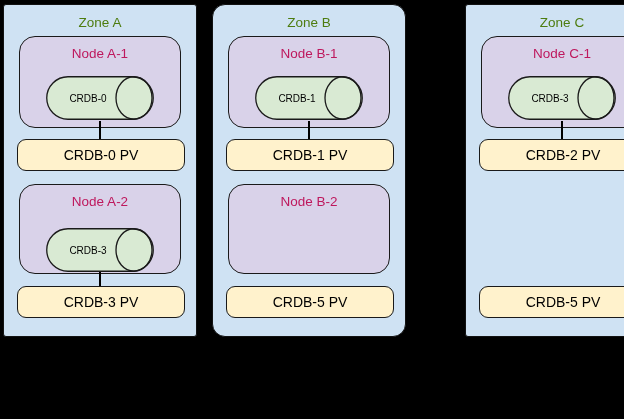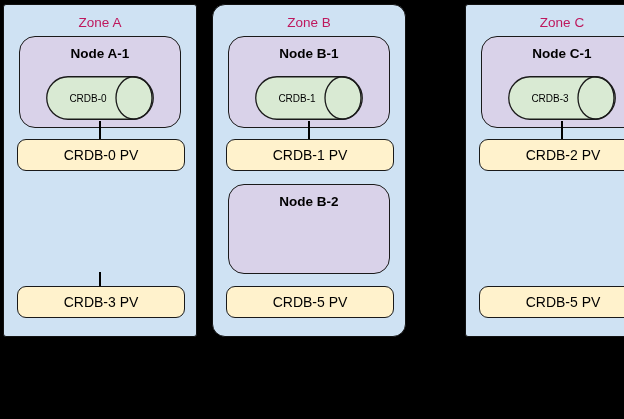--- a/index.html
+++ b/index.html
@@ -18,36 +18,36 @@
     border: 1.5px solid #121212;
     border-radius: 3px;
     box-sizing: border-box;
   }
   .zone-a { left: 3px; }
   .zone-b { left: 212px; border-radius: 13px; }
   .zone-c { left: 421px; margin-left: 44px; }
 
   .zone-title {
     position: absolute; top: 10px; left: 0; width: 100%;
-    text-align: center; font-size: 13.5px; color: #be185d;
+    text-align: center; font-size: 13.5px; color: #4d7c0f;
   }
 
   .node {
     position: absolute; left: 15px; width: 162px;
     background: #d9d2e9;
     border: 1.3px solid #1a1a1a;
     border-radius: 16px;
     box-sizing: border-box;
   }
   .node-slot1 { top: 31px; height: 92px; }
   .node-slot2 { top: 179px; height: 90px; }
 
   .node-title {
     position: absolute; top: 9px; left: 0; width: 100%;
-    text-align: center; font-size: 13.5px; color: #000000; font-weight: bold;
+    text-align: center; font-size: 13.5px; color: #be185d;
   }
 
   .cylinder {
     position: absolute; left: 26px; width: 108px; height: 44px; text-align: right;
   }
   .cyl-slot1 { top: 39px; }
   .cyl-slot2 { top: 43px; }
   .cylinder svg { display: block; }
   .cylinder .cyl-label {
     position: absolute; top: 0; left: 0; right: 24px; height: 100%;
@@ -89,20 +89,30 @@
         <svg width="108" height="44" viewBox="0 0 108 44">
           <rect x="0.75" y="0.75" width="106.5" height="42.5" rx="21.25" fill="#d9ead3" stroke="#1a1a1a" stroke-width="1.3"></rect>
           <ellipse cx="88" cy="22" rx="18" ry="21.25" fill="none" stroke="#1a1a1a" stroke-width="1.3"></ellipse>
         </svg>
         <span class="cyl-label">CRDB-0</span>
       </div>
     </div>
     <div class="connector conn-slot1"></div>
     <div class="pv pv-slot1">CRDB-0 PV</div>
 
+    <div class="node node-slot2">
+      <div class="node-title">Node A-2</div>
+      <div class="cylinder cyl-slot2">
+        <svg width="108" height="44" viewBox="0 0 108 44">
+          <rect x="0.75" y="0.75" width="106.5" height="42.5" rx="21.25" fill="#d9ead3" stroke="#1a1a1a" stroke-width="1.3"></rect>
+          <ellipse cx="88" cy="22" rx="18" ry="21.25" fill="none" stroke="#1a1a1a" stroke-width="1.3"></ellipse>
+        </svg>
+        <span class="cyl-label">CRDB-3</span>
+      </div>
+    </div>
     <div class="connector conn-slot2"></div>
     <div class="pv pv-slot2">CRDB-3 PV</div>
   </div>
 
   <div class="zone zone-b">
     <div class="zone-title">Zone B</div>
 
     <div class="node node-slot1">
       <div class="node-title">Node B-1</div>
       <div class="cylinder cyl-slot1">

